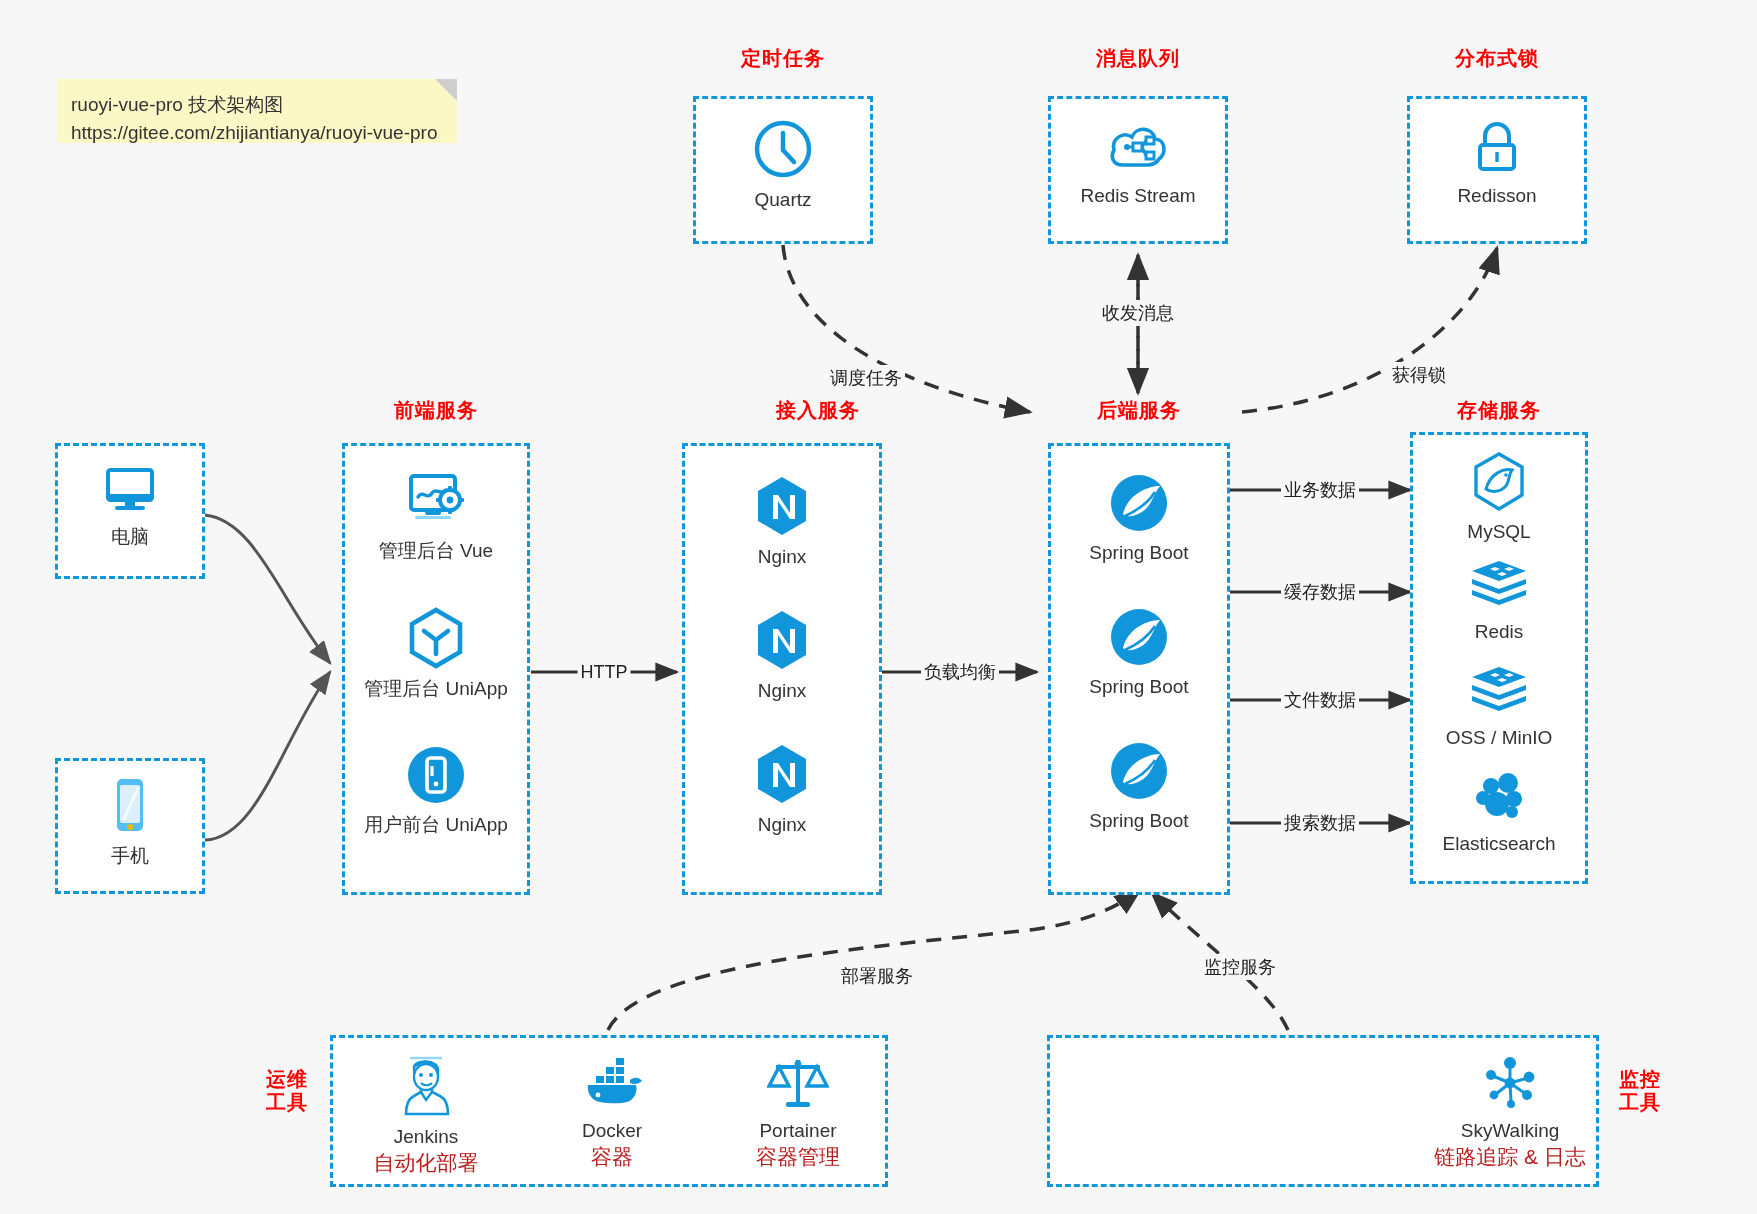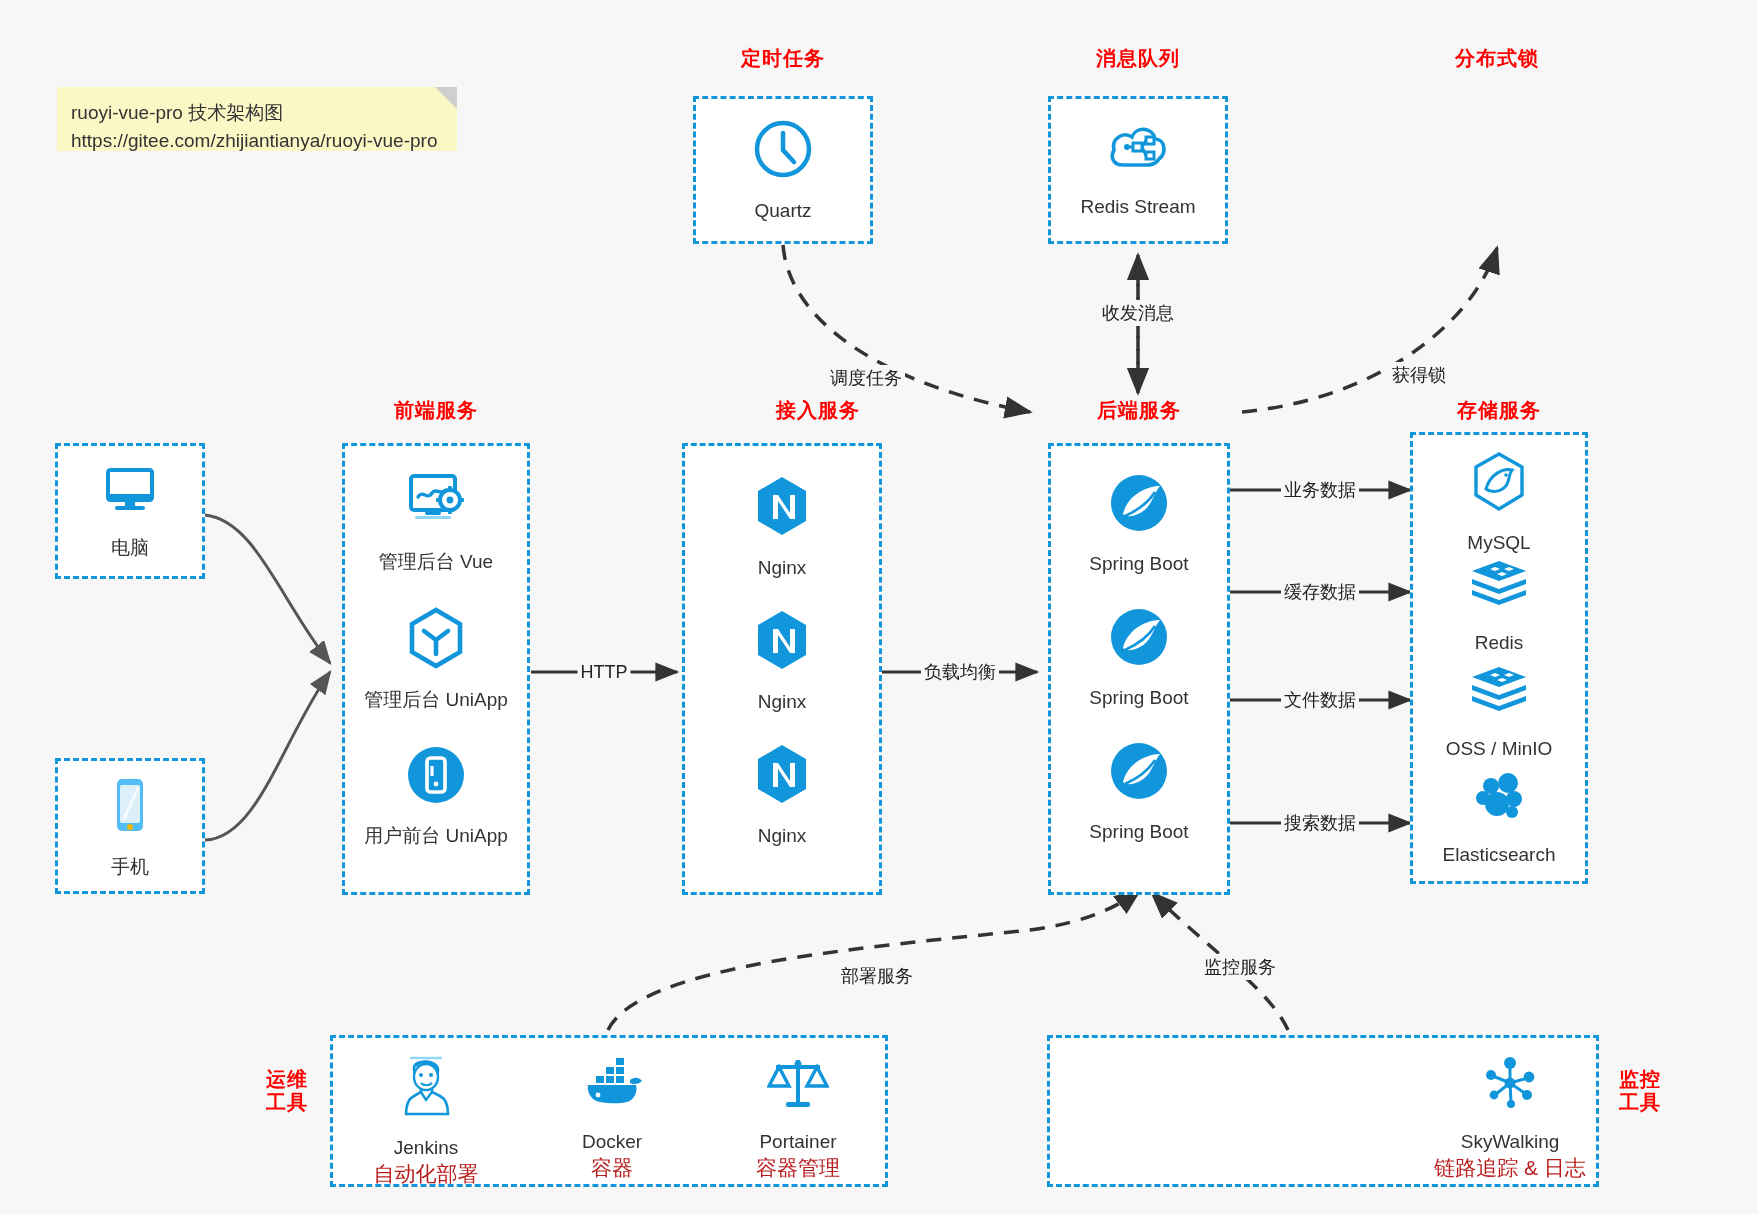--- a/index.html
+++ b/index.html
@@ -45,21 +45,21 @@
     align-items:center;
     justify-content:flex-start;
     width:100%;
     left:0;
   }
   .node .ico{
     display:block;
     line-height:0;
   }
   .node .cap{
-    margin-top:18px;
+    margin-top:7px;
     font-size:19px;
     color:#333333;
     text-align:center;
     white-space:nowrap;
     line-height:1.25;
   }
   .node .cap2{
     font-size:21px;
     color:#b91c1c;
     text-align:right;
@@ -74,21 +74,21 @@
     color:#222222;
     background:#f7f7f7;
     padding:1px 3px;
     white-space:nowrap;
     transform:translate(-50%,-50%);
   }
 
   
   #note{
     position:absolute;
-    left:57px;top:87px;width:400px;height:64px;
+    left:57px;top:79px;width:400px;height:64px;
     background:#FCF8C6;
     font-size:19px;
     color:#333;
     padding:12px 2px 0 14px;
     box-sizing:border-box;
     line-height:1.45;
   }
   #note .fold{
     position:absolute;right:0;top:0;width:0;height:0;
     border-top:22px solid #CFCFCF;
@@ -179,20 +179,32 @@
           <path d="M35 28 L39 21.5 M35 28 L39 36.5" stroke="#1296DB" stroke-width="3"></path>
           <circle cx="20" cy="28" r="3" fill="#1296DB"></circle>
           <line x1="23" y1="28" x2="26" y2="28" stroke="#1296DB" stroke-width="3"></line>
         </svg>
       </span>
       <span class="cap">Redis Stream</span>
     </div>
   </div>
 
   <div class="ghead" style="left:1407px;top:45px;width:180px">分布式锁</div>
+  <div class="gbox" style="left:1407px;top:96px;width:180px;height:148px">
+    <div class="node" style="top:20px">
+      <span class="ico">
+        <svg width="58" height="58" viewBox="0 0 58 58">
+          <path d="M17 26 L17 17 A12 12 0 0 1 41 17 L41 26" fill="none" stroke="#1296DB" stroke-width="4"></path>
+          <rect x="12" y="26" width="34" height="24" rx="3" fill="none" stroke="#1296DB" stroke-width="4"></rect>
+          <line x1="29" y1="33" x2="29" y2="43" stroke="#1296DB" stroke-width="3.4"></line>
+        </svg>
+      </span>
+      <span class="cap">Redisson</span>
+    </div>
+  </div>
 
   <div class="gbox" style="left:55px;top:443px;width:150px;height:136px">
     <div class="node" style="top:16px">
       <span class="ico">
         <svg width="60" height="56" viewBox="0 0 60 56">
           <rect x="8" y="8" width="44" height="30" rx="2.5" fill="none" stroke="#1296DB" stroke-width="4"></rect>
           <line x1="9" y1="34" x2="51" y2="34" stroke="#1296DB" stroke-width="4"></line>
           <rect x="25" y="38" width="10" height="6" fill="#1296DB"></rect>
           <rect x="15" y="44" width="30" height="4" rx="2" fill="#1296DB"></rect>
         </svg>

